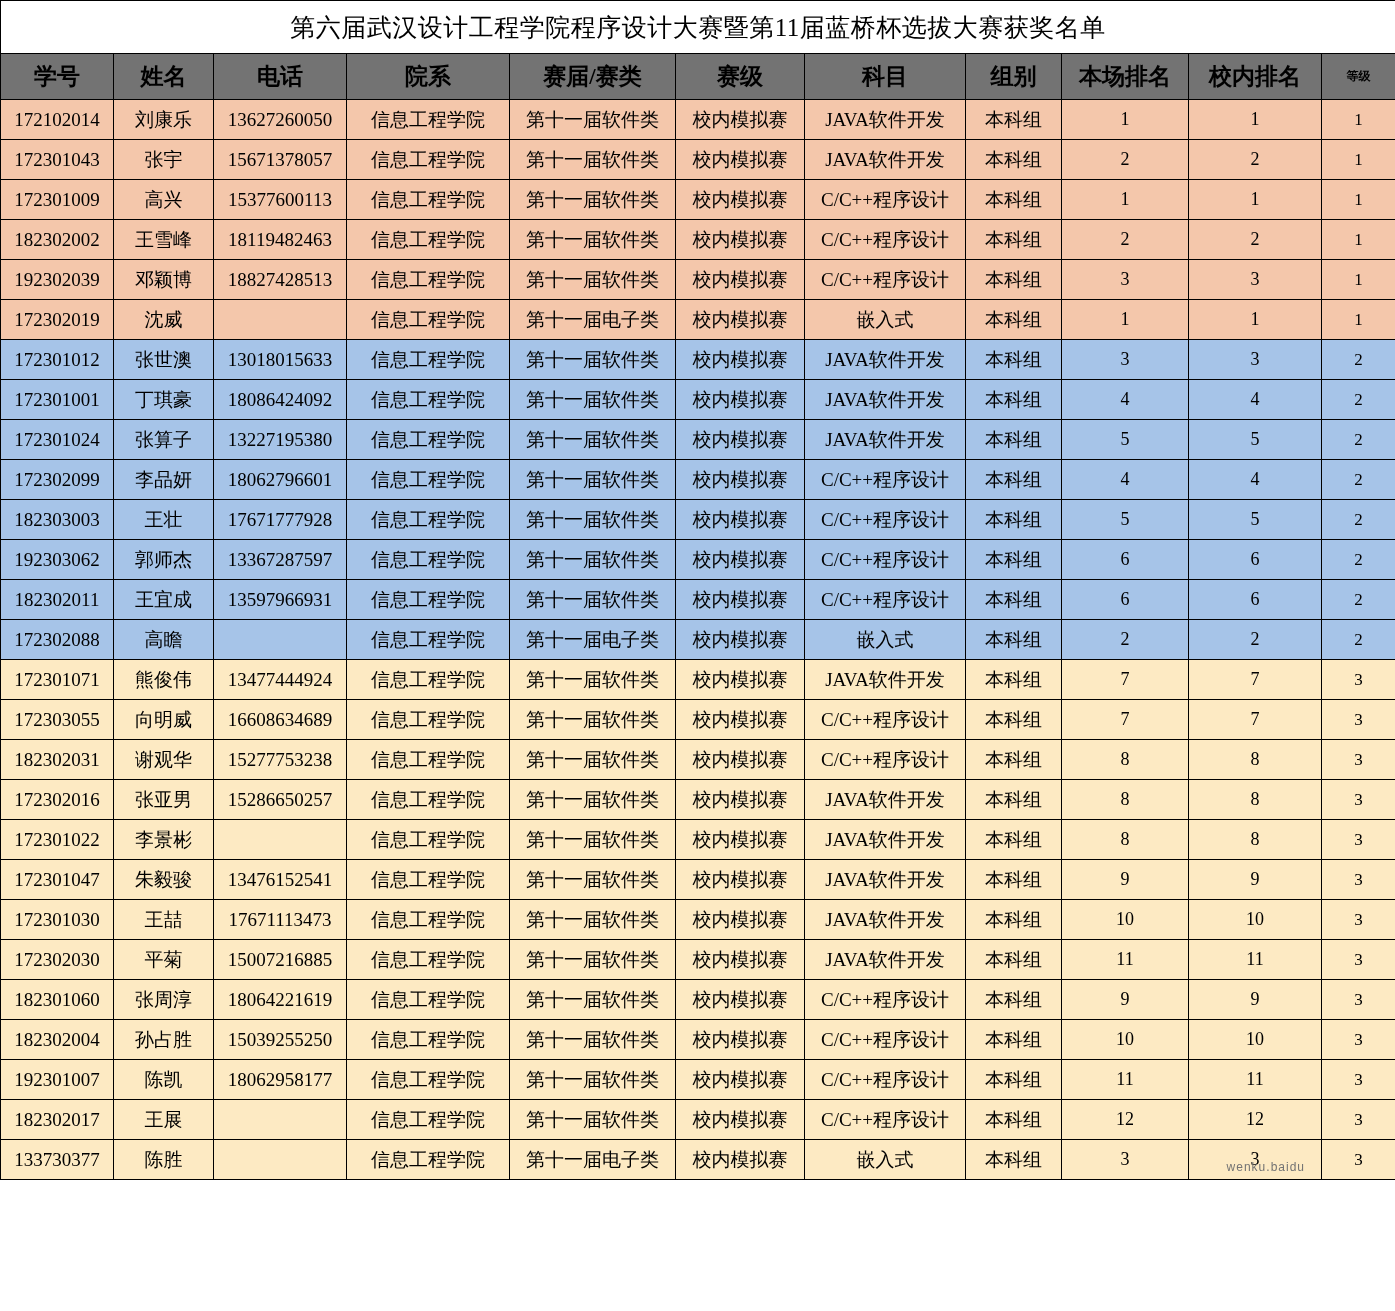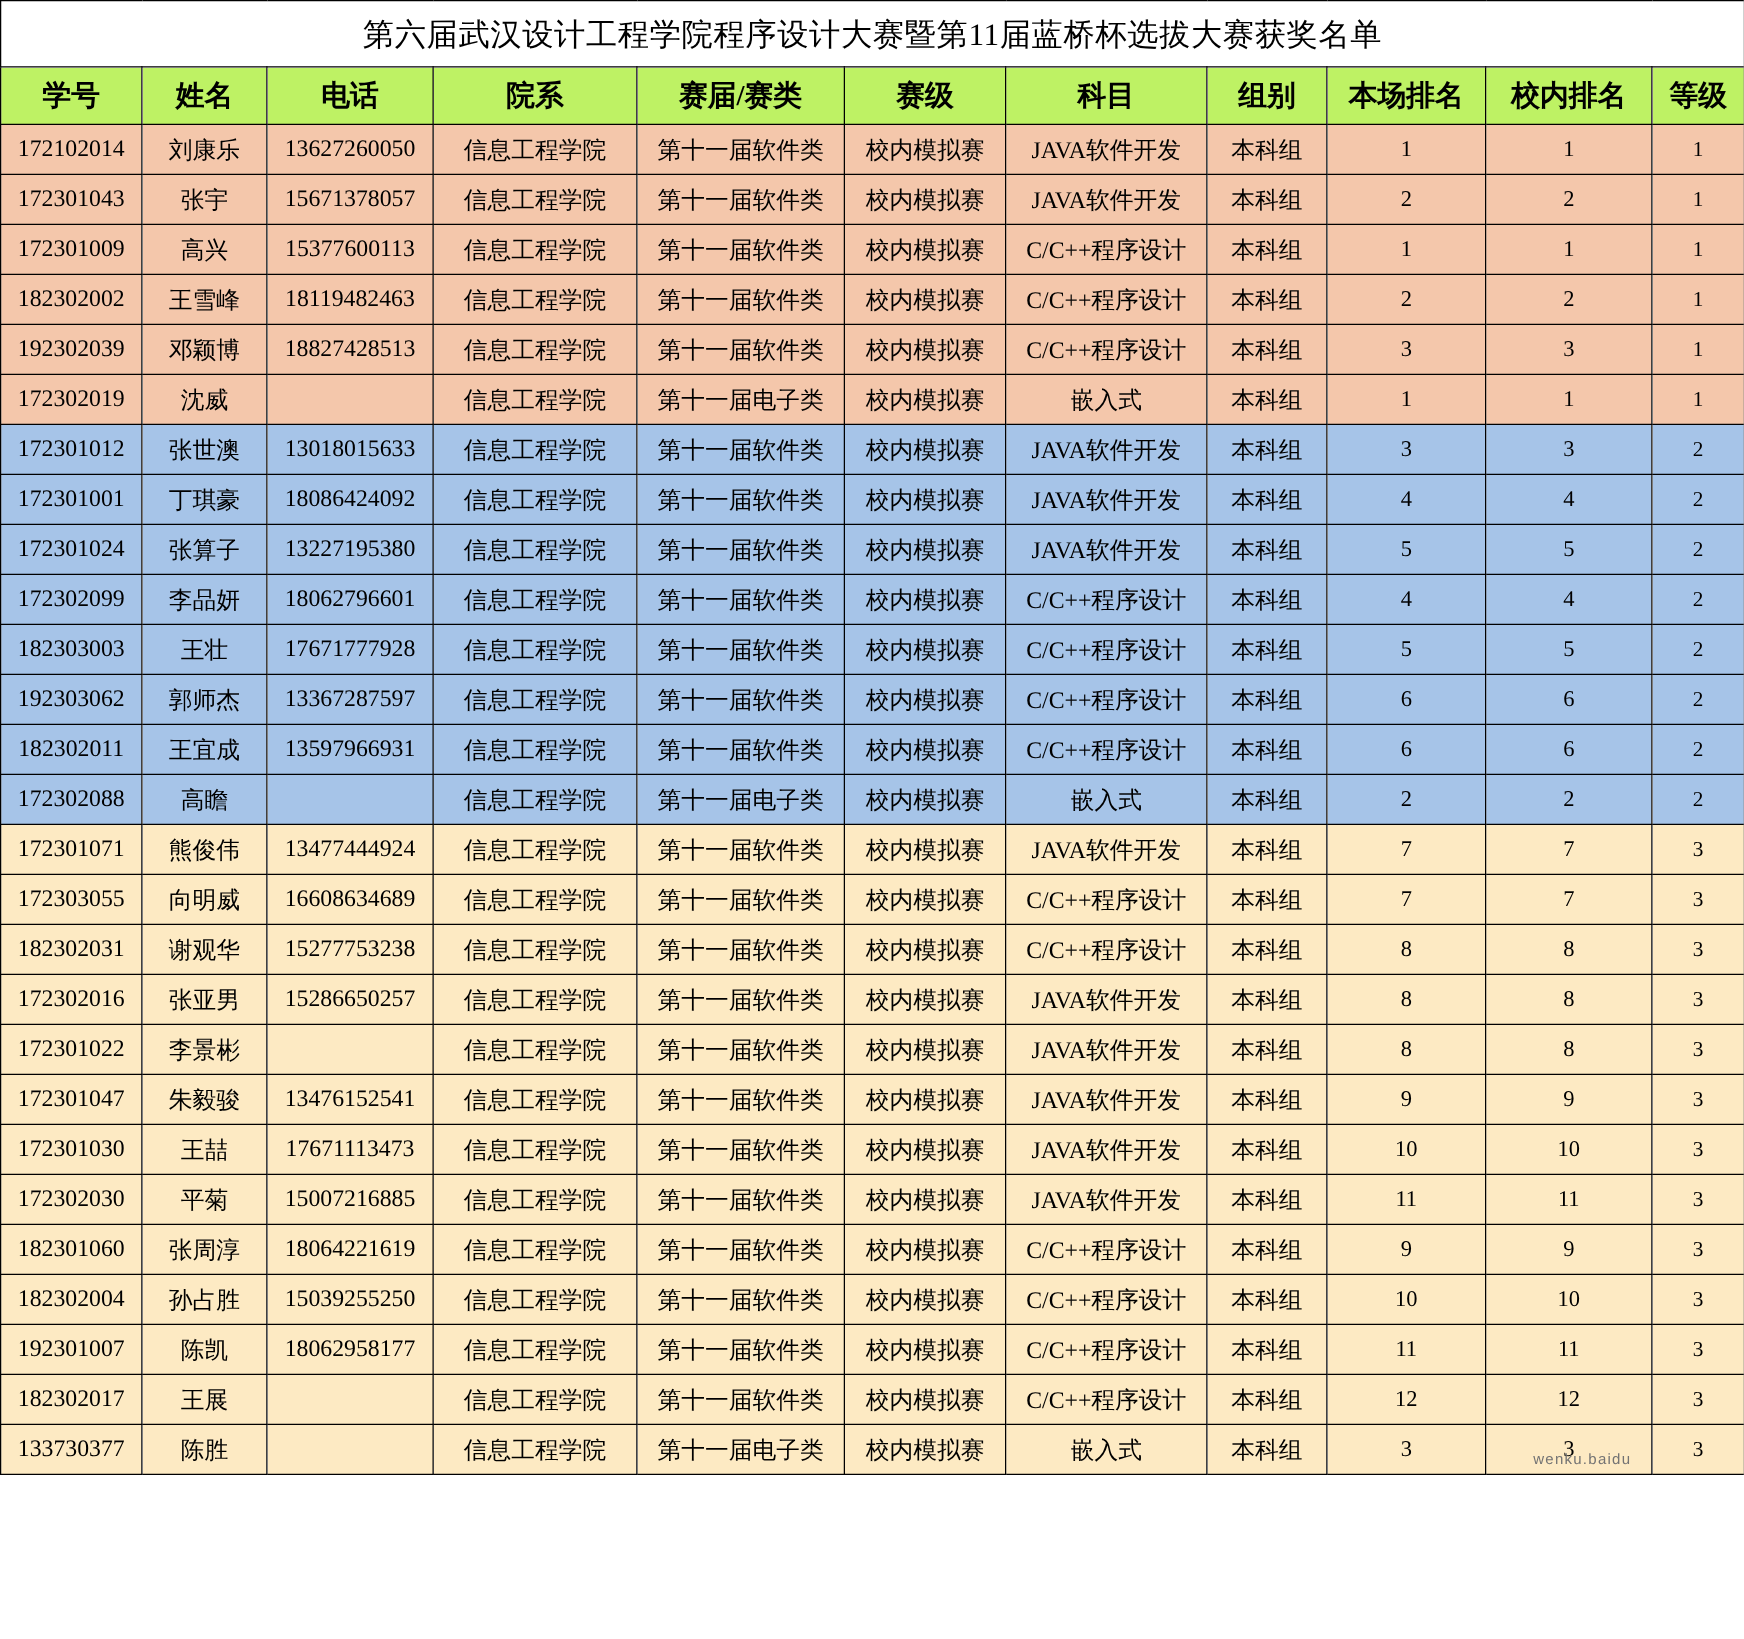--- a/index.html
+++ b/index.html
@@ -36,24 +36,24 @@
     font-size: 25px;
     font-weight: bold;
     letter-spacing: 0.5px;
     border: 1px solid #000000;
     background: #ffffff;
   }
   thead .hdr td {
     height: 45px;
     font-size: 23px;
     font-weight: bold;
-    background: #bef264;
+    background: #737373;
   }
   thead .hdr td.small-hdr {
-    font-size: 23px;
+    font-size: 12px;
   }
   tbody td {
     height: 39px;
     font-size: 19px;
   }
   tbody td.num {
     font-size: 18px;
   }
   tbody td.lvl {
     font-size: 17px;

